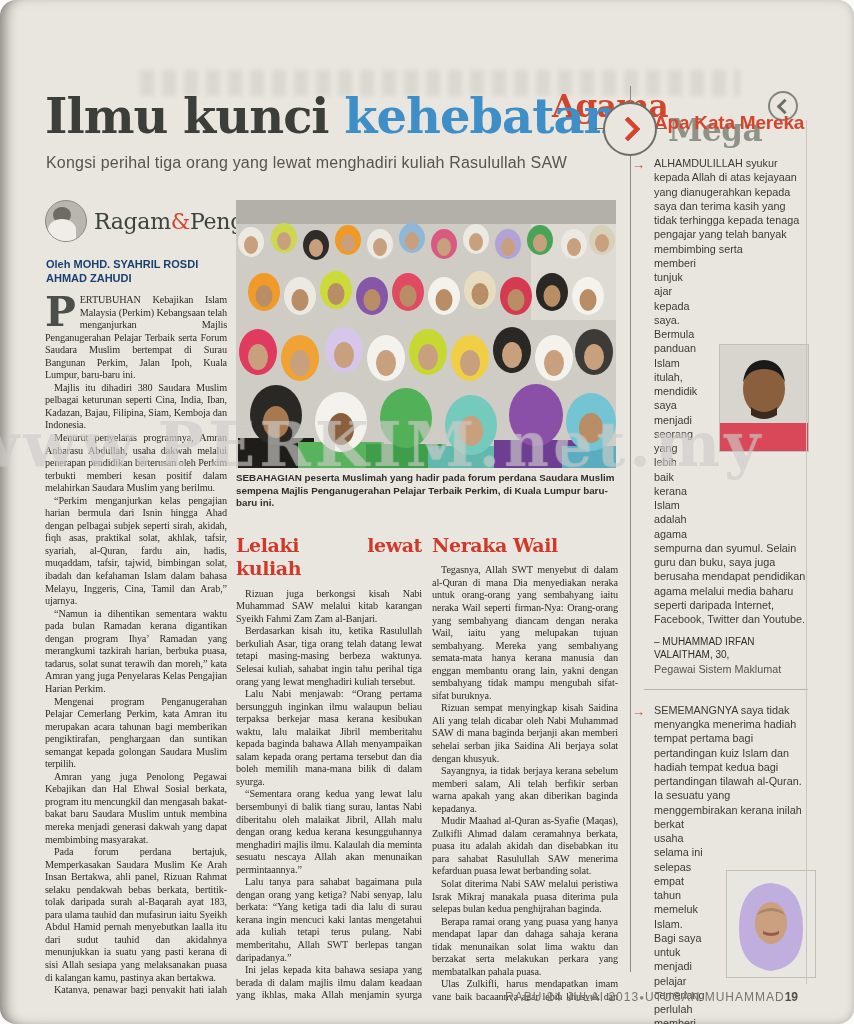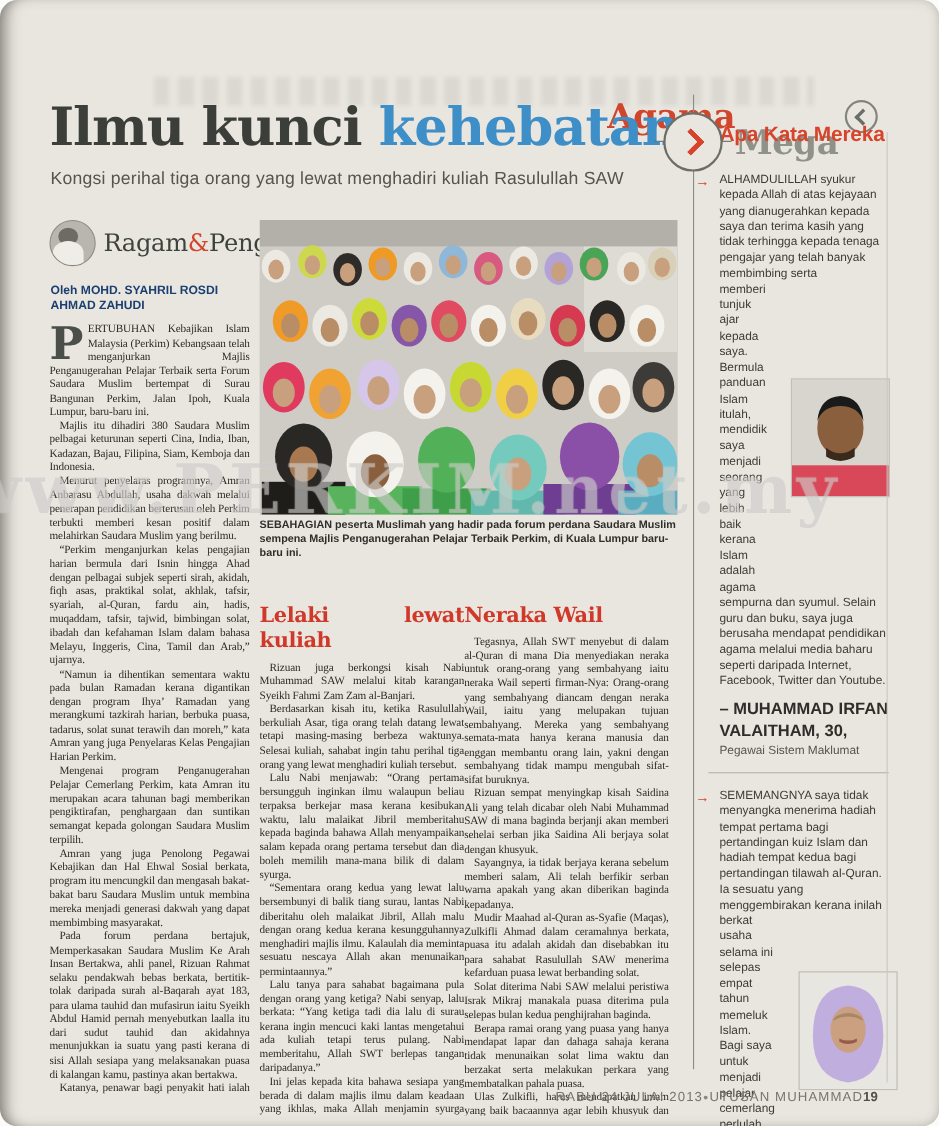--- a/index.html
+++ b/index.html
@@ -42,21 +42,21 @@
   .bodytext p{margin:0;text-indent:9px;}
   .col1{position:absolute;left:45px;top:294px;width:182px;height:700px;overflow:hidden;}
   p.first-para{text-indent:0;}
   .dropcap{float:left;font-family:"DejaVu Serif",serif;font-size:41px;line-height:33px;
            padding:2px 4px 0 0;color:#4b4f49;font-weight:bold;}
   
   .photo-block{position:absolute;left:236px;top:200px;width:380px;}
   .photo-frame{width:380px;height:268px;overflow:hidden;background:#cfccc6;}
   .caption{margin-top:4px;font-size:9.8px;font-weight:bold;color:#2f2e2a;line-height:1.3;}
   
-  .cols23{position:absolute;left:236px;top:548px;width:382px;display:flex;}
+  .cols23{position:absolute;left:236px;top:534px;width:382px;display:flex;gap:10px;}
   .colx{width:186px;height:466px;overflow:hidden;}
   .col-head{font-family:"DejaVu Serif","Liberation Serif",serif;font-weight:bold;font-size:19px;
             color:#d0392a;letter-spacing:-.4px;margin:0 0 7px 0;}
   .col-head .it{margin-top:16px;}
   
   .sidebar{position:absolute;left:630px;top:100px;width:178px;height:872px;}
   .sidebar::before{content:"";position:absolute;left:0;top:-14px;bottom:0;width:1px;background:#8d8b85;}
   .device{position:absolute;left:-27px;top:2px;width:50px;height:50px;border:2px solid #6b6e67;border-radius:50%;
           background:#e9e6e0;display:flex;align-items:center;justify-content:center;z-index:2;}
   .device .tick-l,.device .tick-r{position:absolute;top:24px;width:9px;height:1px;background:#6b6e67;}
@@ -64,21 +64,21 @@
   .chev-right{width:13px;height:13px;border-right:5px solid #d8432c;border-top:5px solid #d8432c;
               transform:rotate(45deg);margin-right:5px;border-radius:1px;}
   .sb-title{margin:12px 0 0 24px;font-size:19px;font-weight:bold;color:#d8432c;letter-spacing:-.2px;}
   .sb-body{margin-top:22px;}
   .testimonial{position:relative;padding-left:24px;font-size:10.8px;color:#3b3a35;line-height:1.32;}
   .t-arrow{position:absolute;left:2px;top:0;color:#d8432c;font-weight:bold;font-size:13px;}
   .t-wrap-row{display:flex;gap:22px;align-items:center;}
   .t-wrap-row .wrap-text{flex:1;}
   .t-photo{flex:0 0 auto;width:88px;height:106px;background:#dcd9d3;border:1px solid #c2bfb8;overflow:hidden;}
   .t-attr{margin-top:9px;}
-  .t-name{font-weight:bold;font-size:15px;color:#2e2d29;}
+  .t-name{font-weight:normal;font-size:10px;color:#2e2d29;}
   .t-role{font-size:10.8px;color:#55544e;}
   .t-sep{border-top:1px solid #b5b3ac;margin:13px 0 13px 14px;}
   
   .watermark{position:absolute;left:-34px;top:408px;font-family:"DejaVu Serif",serif;font-weight:bold;
              font-size:62px;letter-spacing:4px;color:rgba(148,146,140,.30);white-space:nowrap;
              text-shadow:0 0 1px rgba(255,255,255,.5);pointer-events:none;z-index:5;}
   
   .footer{position:absolute;right:56px;top:990px;display:flex;align-items:center;gap:0;
           font-size:12px;color:#76746e;letter-spacing:1px;}
   .footer .dot{font-size:8px;color:#8a887f;}

